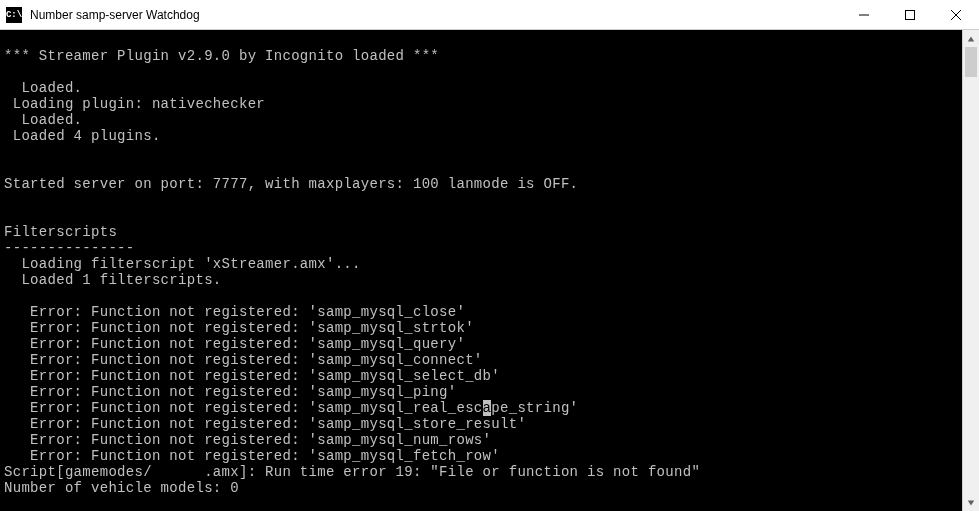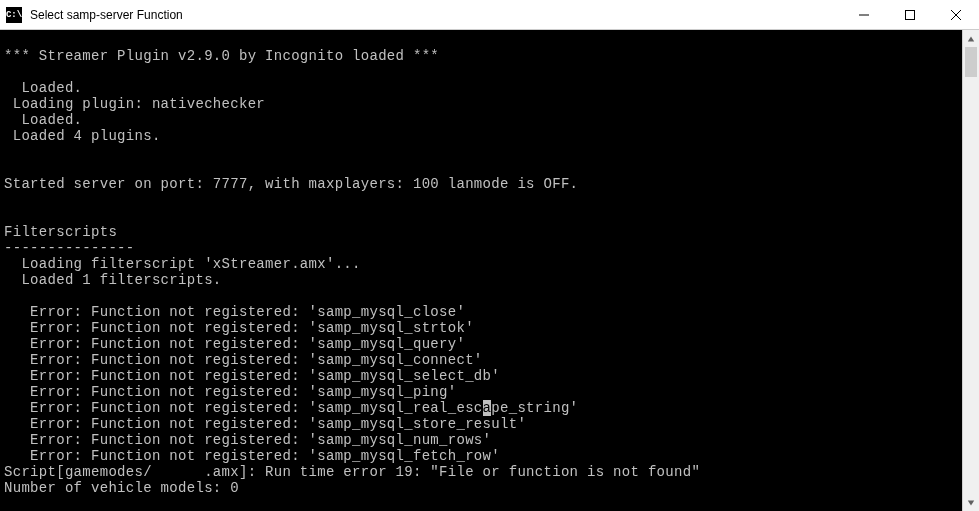--- a/index.html
+++ b/index.html
@@ -99,21 +99,21 @@
     .cursor-block {
       background: #c0c0c0;
       color: #000;
     }
   </style>
 </head>
 <body>
 
 <div class="titlebar">
   <div class="titlebar-icon">C:\</div>
-  <div class="titlebar-title">Select samp-server Function</div>
+  <div class="titlebar-title">Number samp-server Watchdog</div>
   <div class="titlebar-controls">
     <div class="titlebar-btn">
       <svg viewBox="0 0 10 10">
           <line x1="0" y1="5" x2="10" y2="5" stroke="currentColor" stroke-width="1"></line>
         </svg>
     </div>
     <div class="titlebar-btn">
       <svg viewBox="0 0 10 10">
           <rect x="0.5" y="0.5" width="9" height="9" fill="none" stroke="currentColor" stroke-width="1"></rect>
         </svg>

